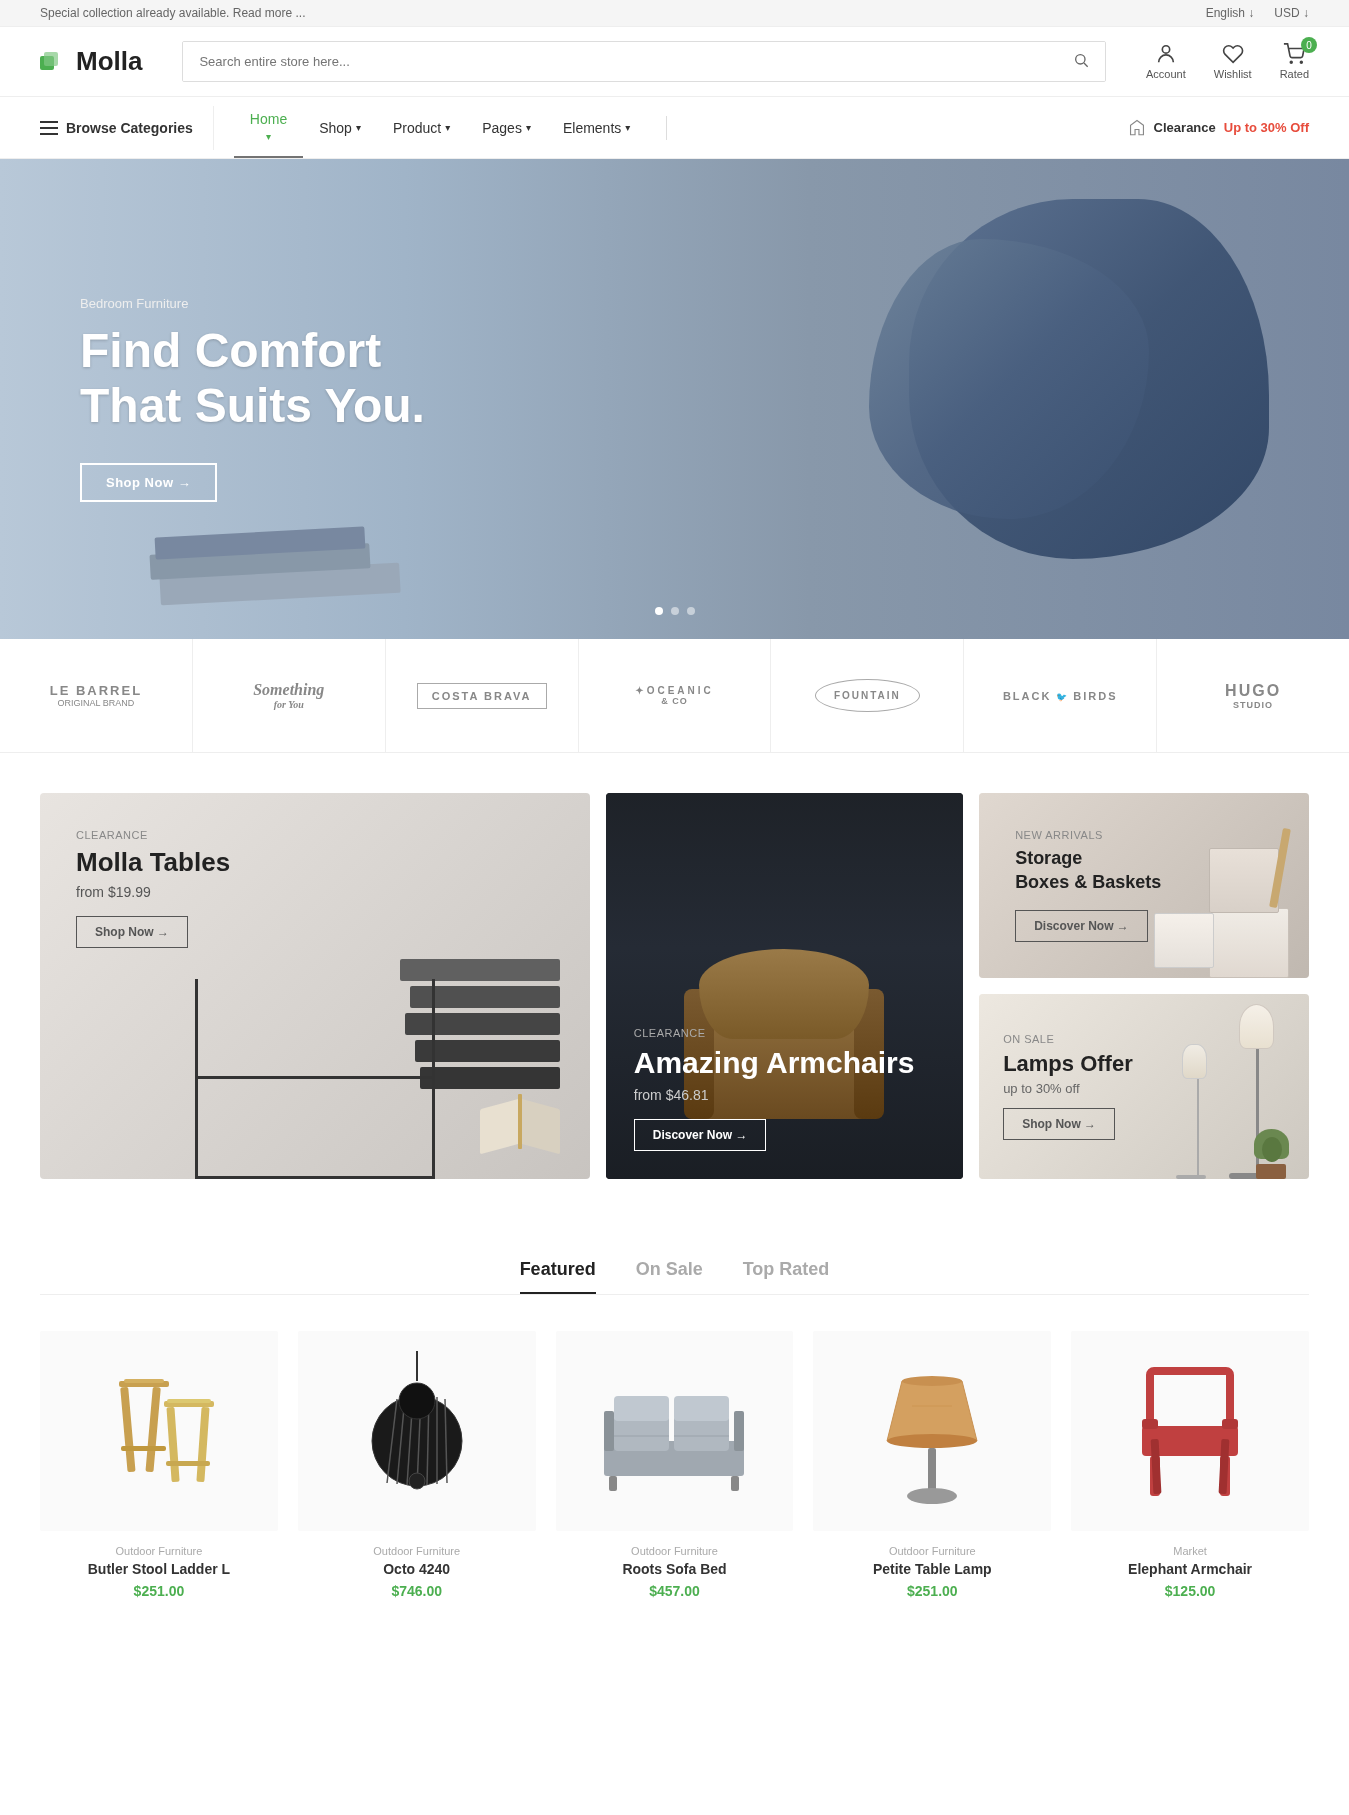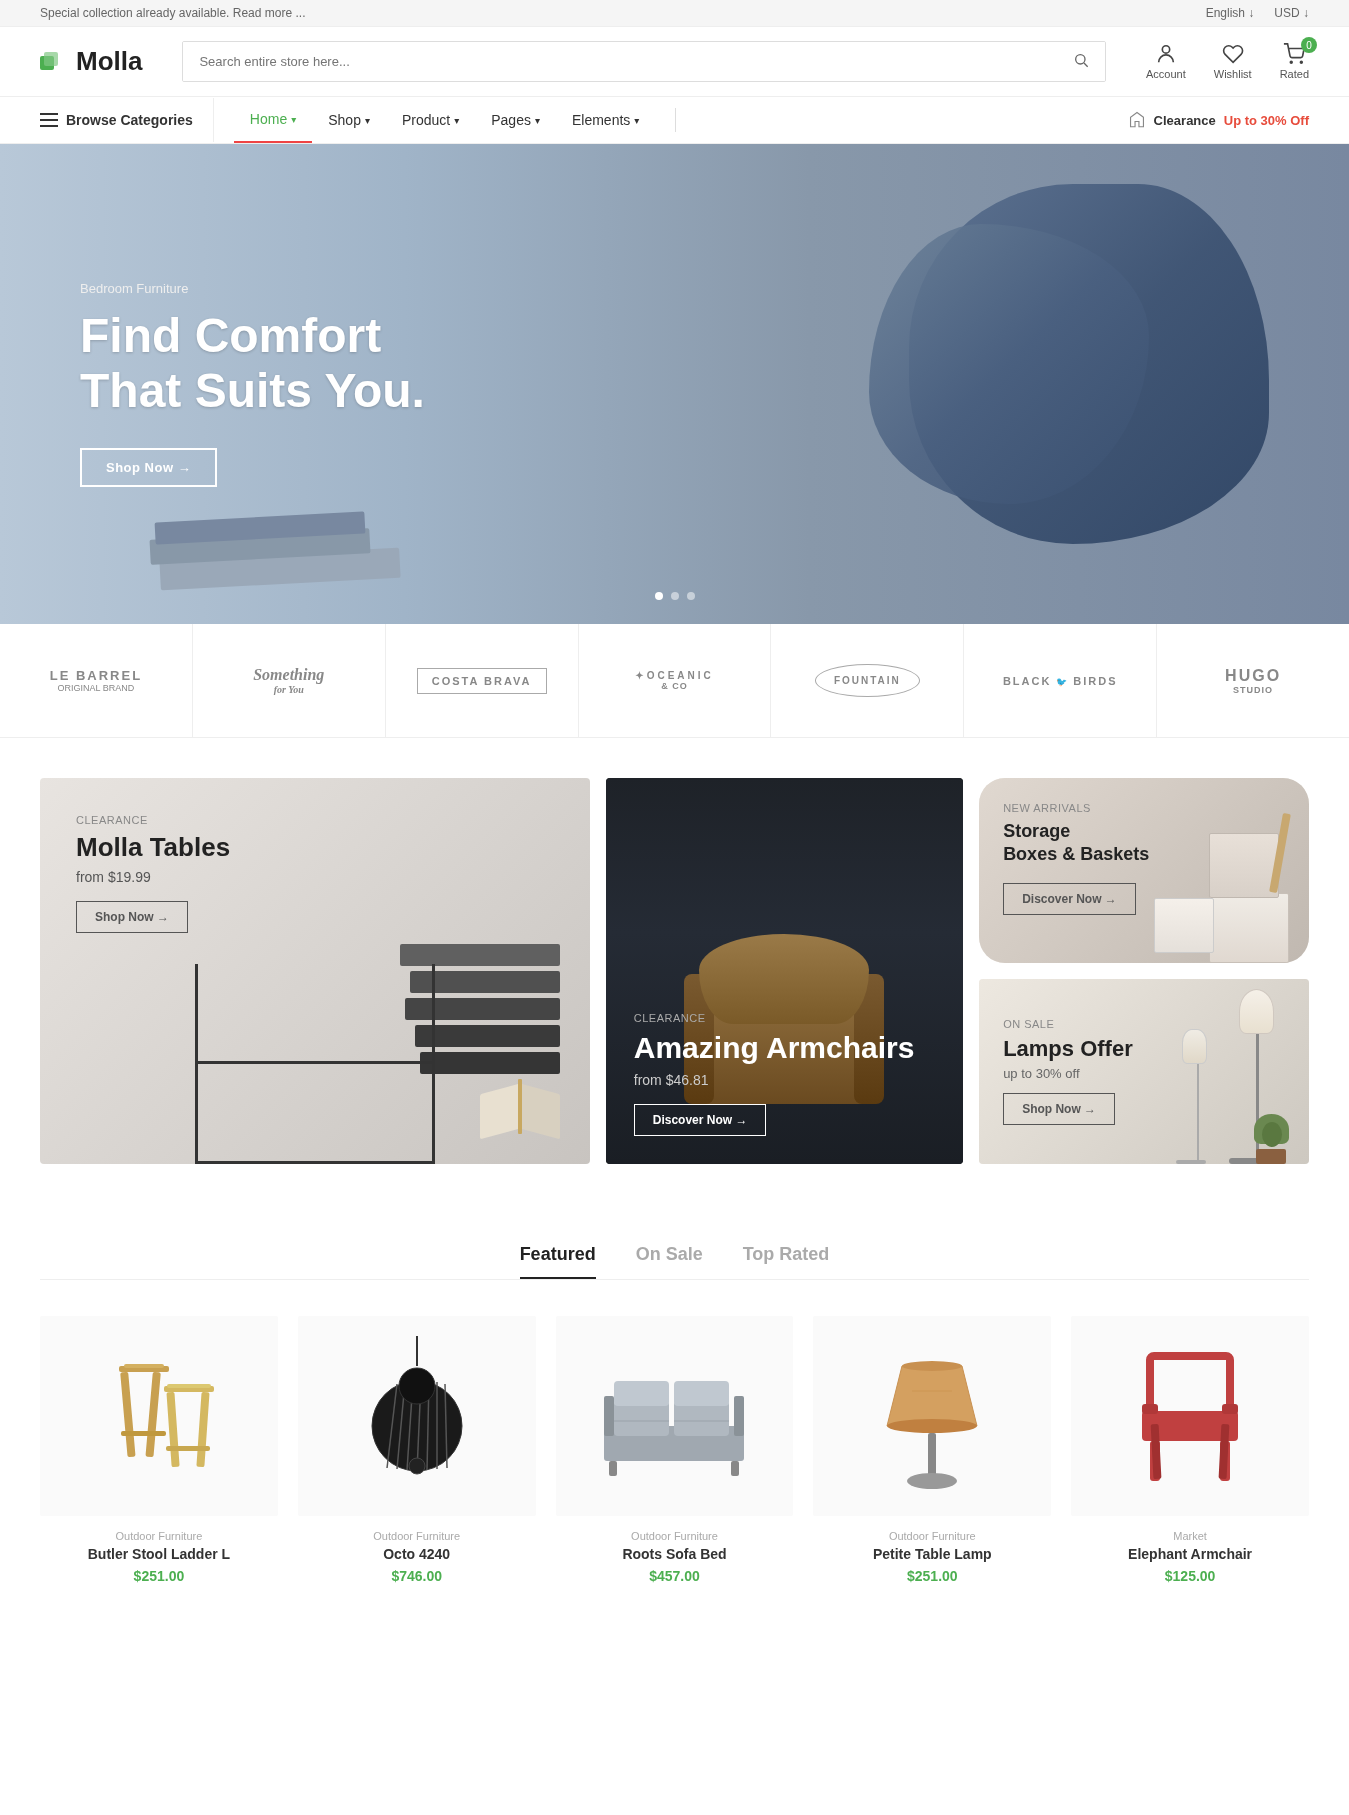--- a/index.html
+++ b/index.html
@@ -124,21 +124,22 @@
       font-size: 14px;
       color: #333;
       cursor: pointer;
       position: relative;
       display: flex;
       align-items: center;
       gap: 4px;
     }
     .nav-item.active {
       color: #4CAF50;
-      border-bottom: 2px solid #ef4444;
+      border-bottom: 2px solid #737373;
+      flex-direction: column;
     }
     .nav-item .chevron { font-size: 10px; }
     .nav-divider { width: 1px; height: 24px; background: #ddd; margin: 0 20px; }
     .clearance-item {
       margin-left: auto;
       display: flex;
       align-items: center;
       gap: 8px;
       cursor: pointer;
     }
@@ -256,22 +257,22 @@
     .promo-right-col {
       display: flex;
       flex-direction: column;
       gap: 16px;
     }
     .promo-card-small {
       background: #f0ede8;
       min-height: 172px;
       display: flex;
       flex-direction: column;
-      padding: 24px;
-      border-radius: 26px;
+      justify-content: center;
+      padding: 36px;
     }
     .promo-card-small-dark {
       background: #f5f2ee;
       min-height: 172px;
       display: flex;
       flex-direction: column;
       justify-content: center;
       padding: 24px;
     }
     .promo-tag {

